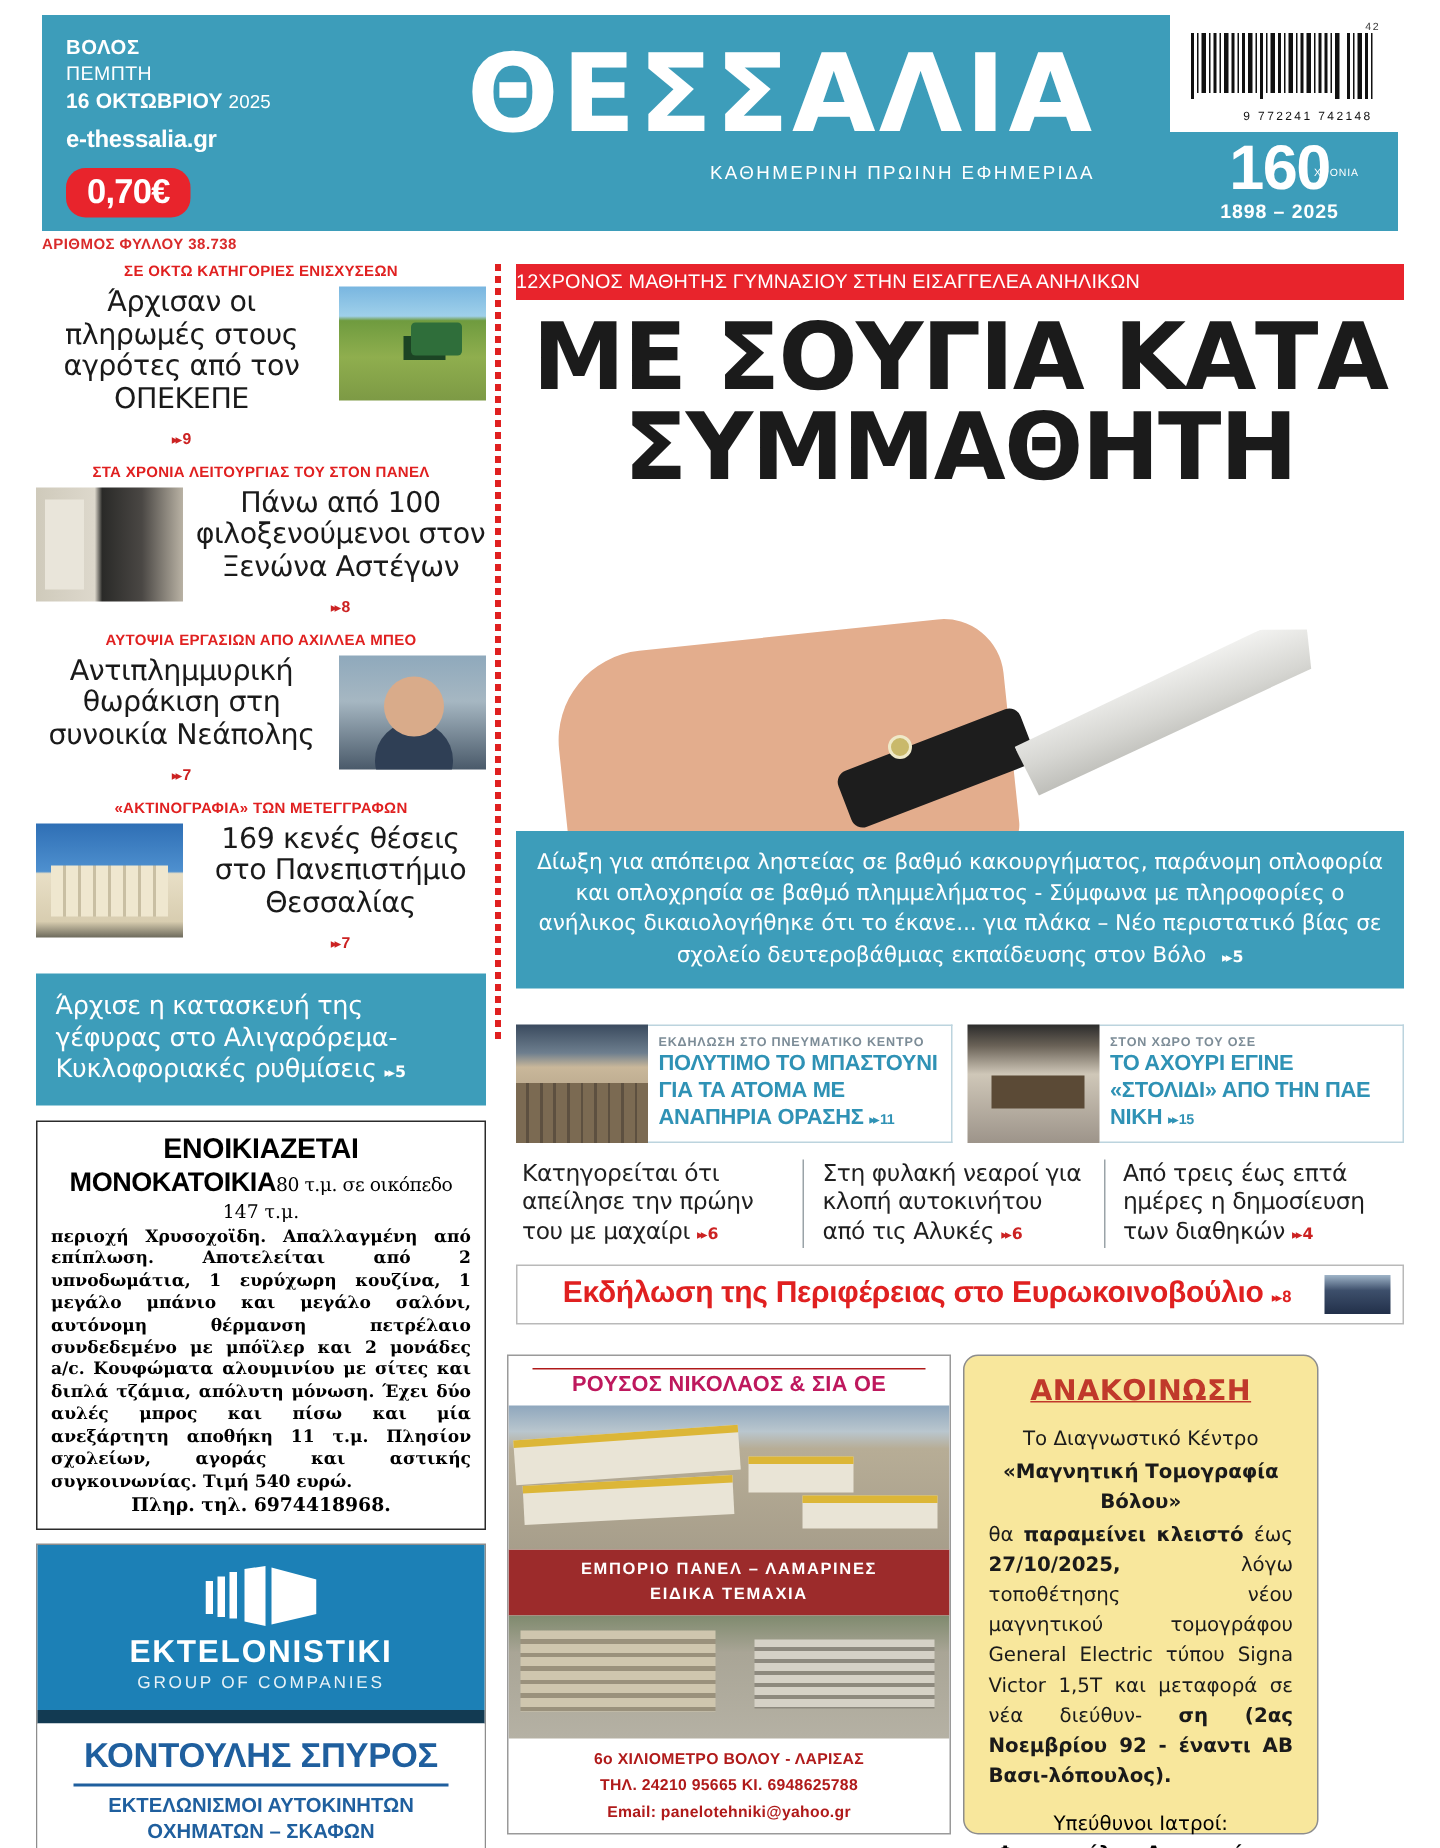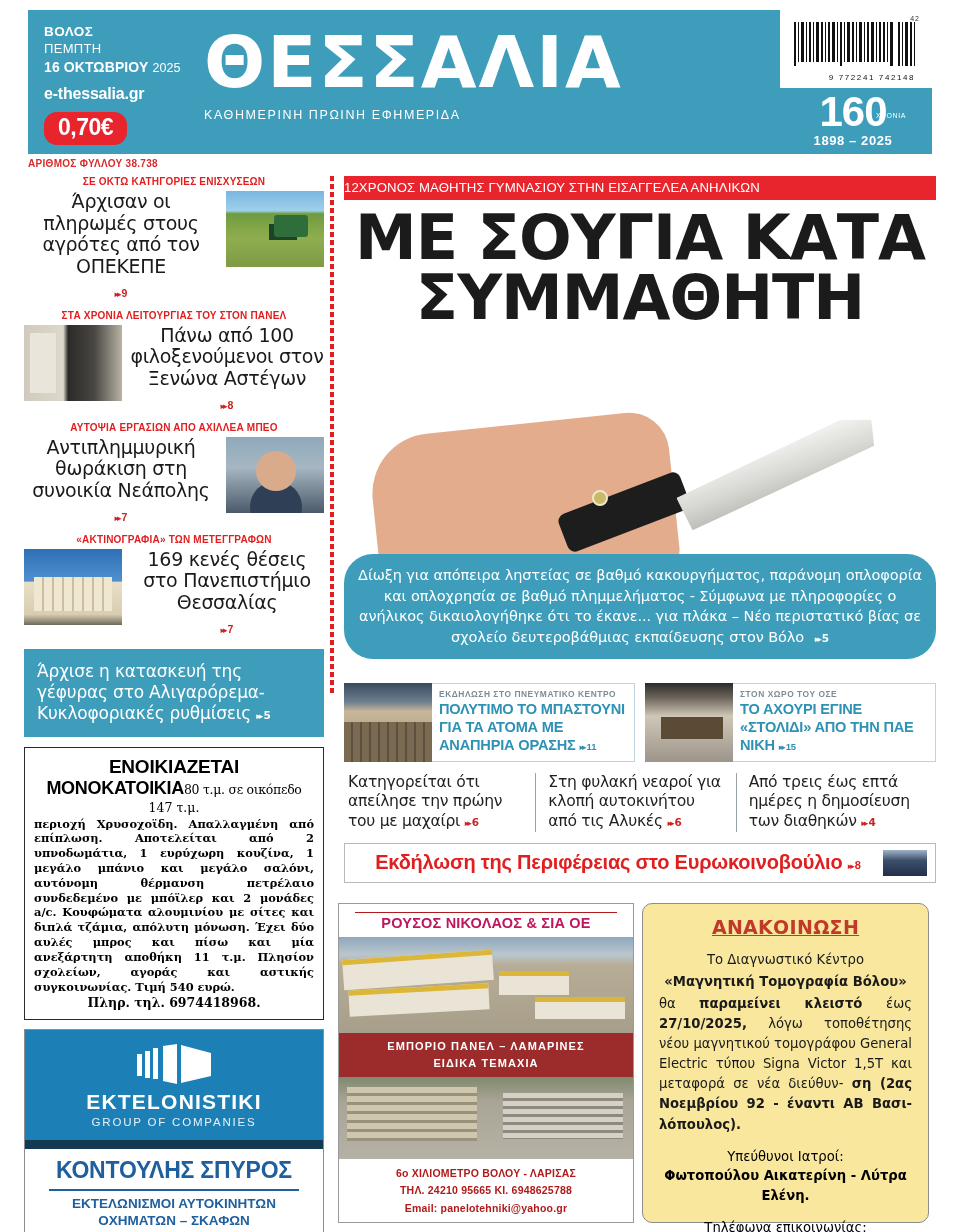--- a/index.html
+++ b/index.html
@@ -32,21 +32,21 @@
   .ml-date { font-size: 14px; font-weight: 700; letter-spacing: .1px; line-height: 1.3; }
   .ml-date .yr { font-weight: 400; font-size: 12.5px; }
   .ml-site { margin-top: 9px; font-size: 16px; font-weight: 700; letter-spacing: -.2px; }
   .price-pill {
     margin-top: 9px; display: inline-block; background: #e8242c; color: #fff;
     font-size: 23px; font-weight: 700; padding: 2px 14px 4px; border-radius: 13px;
     letter-spacing: -.5px;
   }
 
   .mast-title {
-    position: absolute; left: 176px; top: 16px; width: 540px; text-align: left;
+    position: absolute; left: 162px; top: 16px; width: 540px; text-align: right;
   }
   .mast-title .logo {
     font-size: 72px; font-weight: 700; color: #fff; letter-spacing: 2px;
     line-height: 1; font-family: "DejaVu Sans", sans-serif;
   }
   .mast-title .tagline {
     margin-top: 10px; font-size: 12.5px; color: #fff; letter-spacing: 1.6px; font-weight: 400;
   }
 
   .barcode-wrap {
@@ -170,21 +170,20 @@
   .mp-blade {
     position: absolute; left: 330px; bottom: 52px; width: 210px; height: 58px;
     background: linear-gradient(180deg,#f2f2f0 0%,#d6d6d2 55%,#b9b9b4 100%);
     transform: rotate(-20deg);
     clip-path: polygon(0 30%, 86% 0, 100% 18%, 97% 62%, 2% 92%);
   }
   .main-lead {
     background: #3d9dba; color: #ffffff; padding: 11px 14px 12px; text-align: center;
     font-size: 14.5px; line-height: 1.42; font-family: "DejaVu Sans", sans-serif;
     letter-spacing: -.1px;
-    border-radius: 29px;
   }
   .main-lead .pg { color: #fff; margin-left: 6px; }
 
   
   .teasers { display: flex; gap: 10px; margin-top: 24px; }
   .tcard { flex: 1; display: flex; align-items: stretch; }
   .tcard-img { width: 88px; flex: 0 0 88px; position: relative; overflow: hidden; }
   .ti-hall { background: linear-gradient(180deg,#3a4a5e 0%,#6d7e8e 24%,#c9b79a 36%,#9e8f77 100%); }
   .ti-hall::after{content:"";position:absolute;left:0;bottom:0;width:88px;height:40px;background:repeating-linear-gradient(90deg,#7b6a52 0 7px,#5d5040 7px 9px);}
   .ti-room { background: linear-gradient(180deg,#2b2b2b 0%,#6a6257 18%,#cfc7b8 42%,#9d948a 100%); }
@@ -224,21 +223,21 @@
     background: linear-gradient(180deg,#8fa7bd 0%,#b9c6ce 18%,#b7ad96 30%,#a79e8b 100%); }
   .pan-photo .slab { position: absolute; background: #e9e4d6; border-top: 5px solid #dcb637; }
   .pan-red { background: #9c2b2b; color: #fff; text-align: center; padding: 5px 0 6px; font-size: 11px; font-weight: 700; letter-spacing: 1.1px; line-height: 1.5; }
   .pan-photo2 { height: 82px; position: relative; overflow: hidden;
     background: linear-gradient(180deg,#7f8a6e 0%,#a9a596 30%,#b5b1a4 100%); }
   .pan-photo2::after{content:"";position:absolute;left:8px;top:10px;width:130px;height:54px;background:repeating-linear-gradient(180deg,#cfc6ae 0 6px,#9a917c 6px 9px);}
   .pan-photo2::before{content:"";position:absolute;right:10px;top:16px;width:120px;height:46px;background:repeating-linear-gradient(180deg,#d5d1c6 0 5px,#8d897e 5px 8px);}
   .pan-contact { text-align: center; padding: 6px 2px 4px; color: #b01a1a; font-size: 10.5px; font-weight: 700; line-height: 1.65; letter-spacing: .2px; }
 
   .ad-notice {
-    position: absolute; left: 642px; top: 903px; width: 287px; height: 320px;
+    position: absolute; left: 642px; top: 903px; width: 237px; height: 320px;
     background: #f8e79c; border: 1px solid #8d8d8d; border-radius: 10px;
     padding: 12px 16px 10px; font-family: "DejaVu Sans", sans-serif;
   }
   .nt-title { text-align: center; color: #c0392b; font-size: 19px; font-weight: 700; text-decoration: underline; letter-spacing: .3px; }
   .nt-p { margin-top: 12px; font-size: 13.2px; line-height: 1.52; color: #1a1a1a; text-align: justify; }
   .nt-center { text-align: center; }
   .nt-p b { font-weight: 700; }
   .nt-block { margin-top: 12px; text-align: center; font-size: 13.2px; line-height: 1.5; }
 </style>
 </head>

